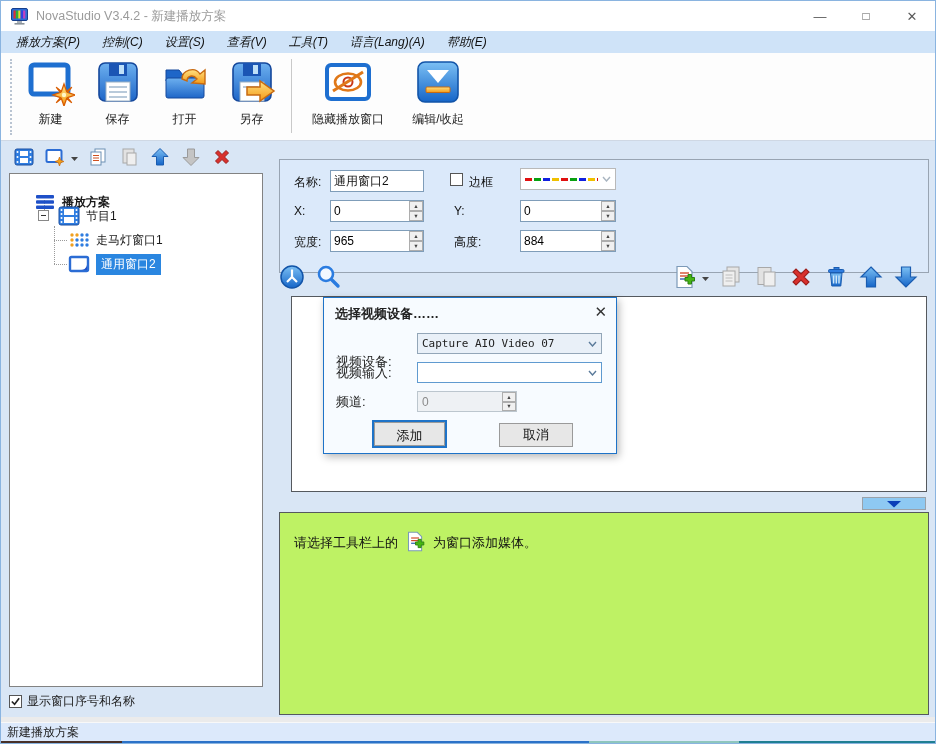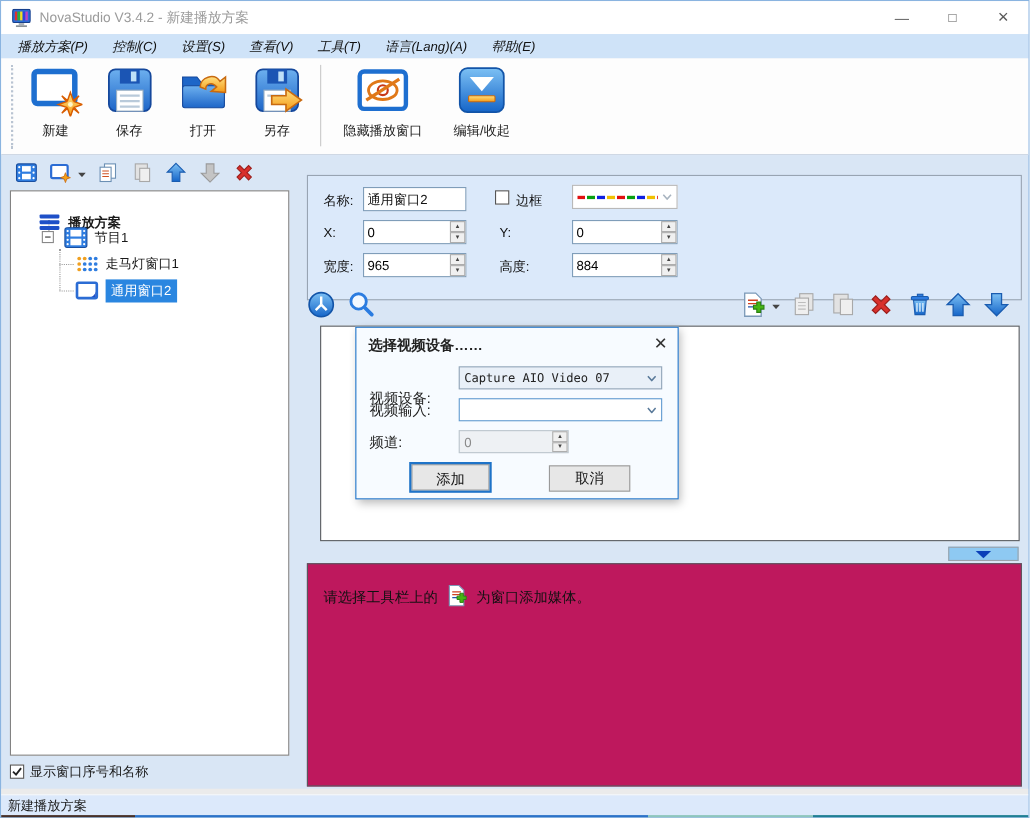--- a/index.html
+++ b/index.html
@@ -55,21 +55,21 @@
   .spin { position:absolute; right:1px; top:1px; width:14px; height:20px; display:flex; flex-direction:column; }
   .spin span { flex:1; background:#f0f0f0; border:1px solid #adadad; font-size:5.5px; color:#444; display:flex; align-items:center; justify-content:center; }
   .colorcombo { position:absolute; left:240px; top:8px; width:96px; height:22px; background:#fff; border:1px solid #b9b9b9; display:flex; align-items:center; padding:0 4px; }
   .colorline { flex:1; height:3px; margin-right:4px;
     background:repeating-linear-gradient(90deg,#e01010 0 7px,#fff 7px 9px,#08a010 9px 16px,#fff 16px 18px,#1020e0 18px 25px,#fff 25px 27px,#f0c000 27px 34px,#fff 34px 36px); }
   .media-toolbar-left { position:absolute; left:277px; top:262px; display:flex; gap:9px; }
   .media-toolbar-right { position:absolute; right:16px; top:262px; display:flex; gap:8px; align-items:center; }
   .mico { width:27px; height:27px; display:flex; align-items:center; justify-content:center; }
   .media-area { position:absolute; left:290px; top:295px; width:636px; height:196px; background:#fff; border:1px solid #55595e; }
   .splitter { position:absolute; left:861px; top:496px; width:64px; height:13px; background:#8ec9f2; border:1px solid #9aa2aa; display:flex; align-items:center; justify-content:center; }
-  .hint-panel { position:absolute; left:278px; top:511px; width:650px; height:203px; background:#be185d; border:1px solid #55595e; }
+  .hint-panel { position:absolute; left:278px; top:511px; width:650px; height:203px; background:#bef264; border:1px solid #55595e; }
   .hintline { position:absolute; left:14px; top:18px; display:flex; align-items:center; gap:7px; font-size:13px; color:#111; }
 
   
   .prestatus { position:absolute; left:0; top:716px; width:100%; height:5px; background:#ebebeb; }
   .statusbar { position:absolute; left:0; top:721px; width:100%; height:19px; background:#dce9fb; border-top:1px solid #f8f8f8; display:flex; align-items:center; padding-left:6px; }
   .bottomstrip { position:absolute; left:0; top:740px; width:100%; height:4px;
     background:linear-gradient(90deg,#473028 0 13%,#2b72c8 13% 63%,#8ec6bd 63% 79%,#1f7f93 79% 100%); }
 
   
   .dialog { position:absolute; left:322px; top:296px; width:294px; height:157px; background:#f7fbff; border:1px solid #1e73c8; box-shadow:2px 3px 8px rgba(0,0,0,.28); z-index:10; }

